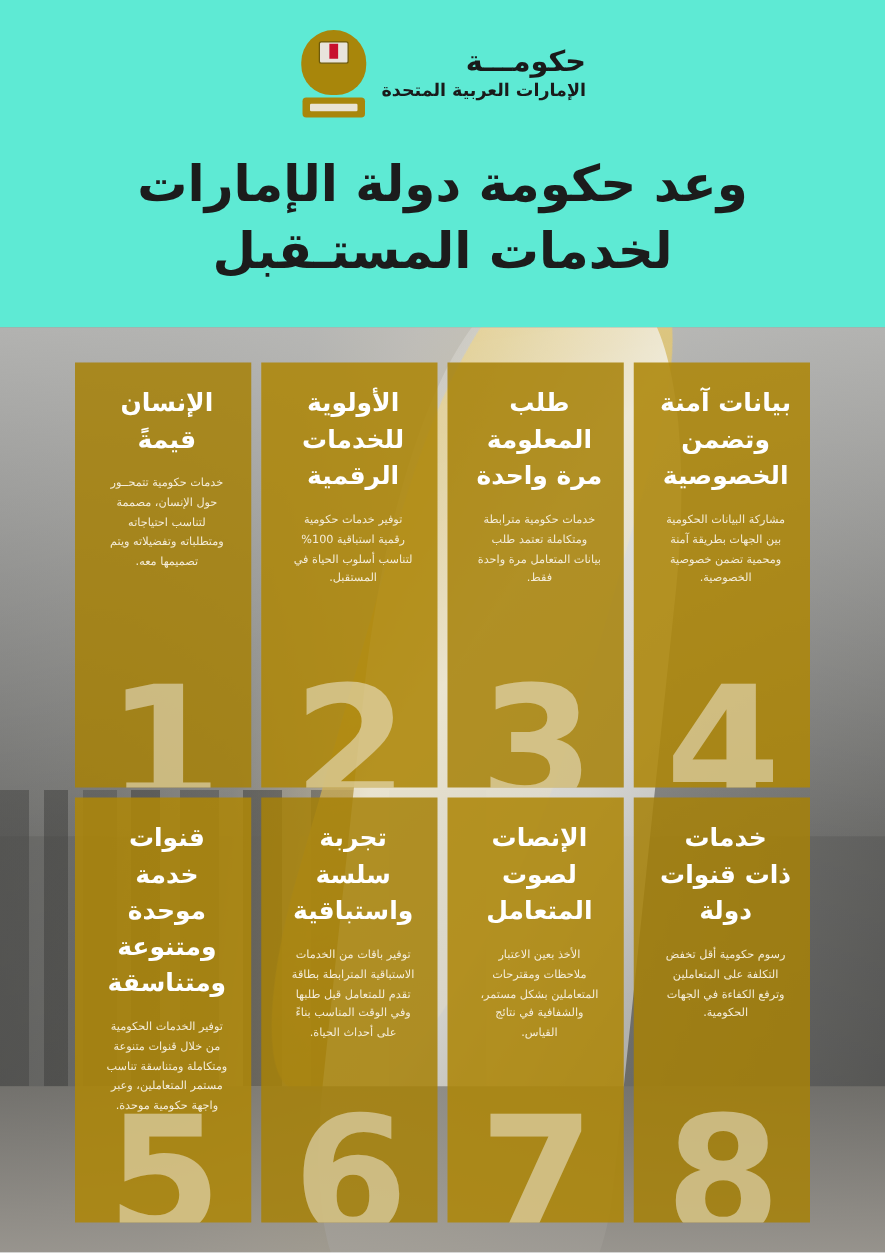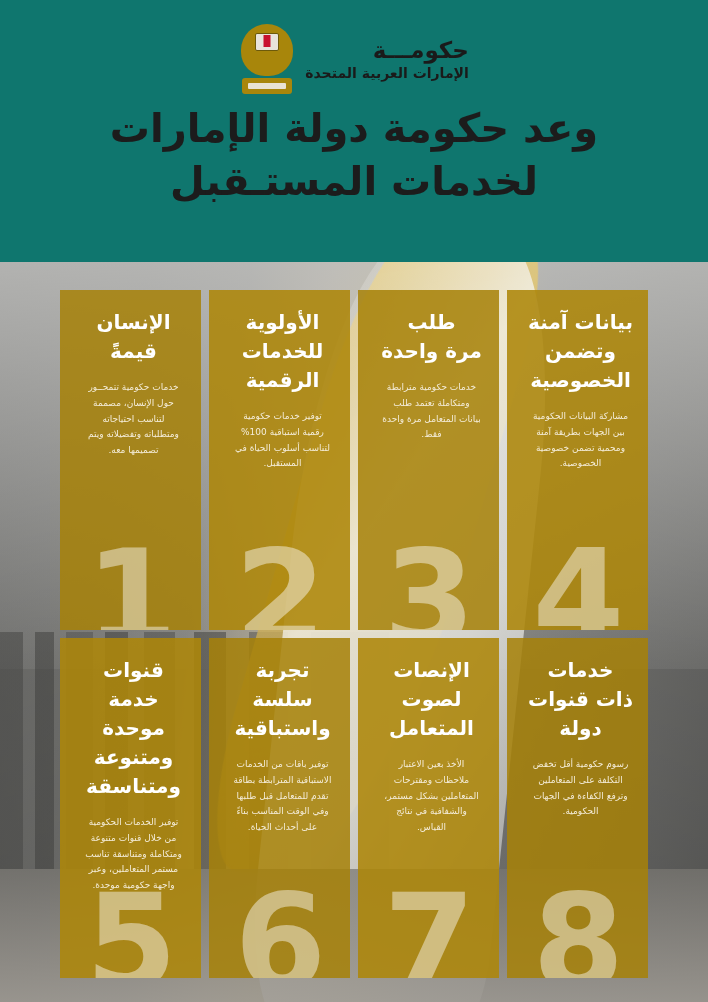--- a/index.html
+++ b/index.html
@@ -15,21 +15,21 @@
     width: 708px;
     height: 1002px;
     background: #ffffff;
     overflow: hidden;
   }
 
   
   .header {
     position: relative;
     height: 262px;
-    background: #0f766e;
+    background: #5eead4;
   }
   .emblem-row {
     display: flex;
     flex-direction: row;
     align-items: center;
     justify-content: center;
     gap: 10px;
     padding-top: 24px;
   }
   .emblem {
@@ -103,21 +103,21 @@
   }
   .emblem-text .gov-sub {
     font-size: 14px;
     font-weight: bold;
     color: #1a1a1a;
     margin-top: 2px;
   }
 
   
   .title-wrap {
-    margin-top: 8px;
+    margin-top: 28px;
     padding: 0 26px;
     text-align: center;
   }
   .title-line {
     font-size: 40px;
     font-weight: bold;
     color: #1c1c1c;
     line-height: 1.32;
     letter-spacing: 0.5px;
   }
@@ -291,20 +291,21 @@
           <div>وتضمن</div>
           <div>الخصوصية</div>
         </div>
         <div class="c-desc">مشاركة البيانات الحكومية بين الجهات بطريقة آمنة ومحمية تضمن خصوصية الخصوصية.</div>
         <div class="c-num">4</div>
       </div>
 
       <div class="cell alt">
         <div class="c-title">
           <div>طلب</div>
+          <div>المعلومة</div>
           <div>مرة واحدة</div>
         </div>
         <div class="c-desc">خدمات حكومية مترابطة ومتكاملة تعتمد طلب بيانات المتعامل مرة واحدة فقط.</div>
         <div class="c-num">3</div>
       </div>
 
       <div class="cell">
         <div class="c-title">
           <div>الأولوية</div>
           <div>للخدمات</div>

